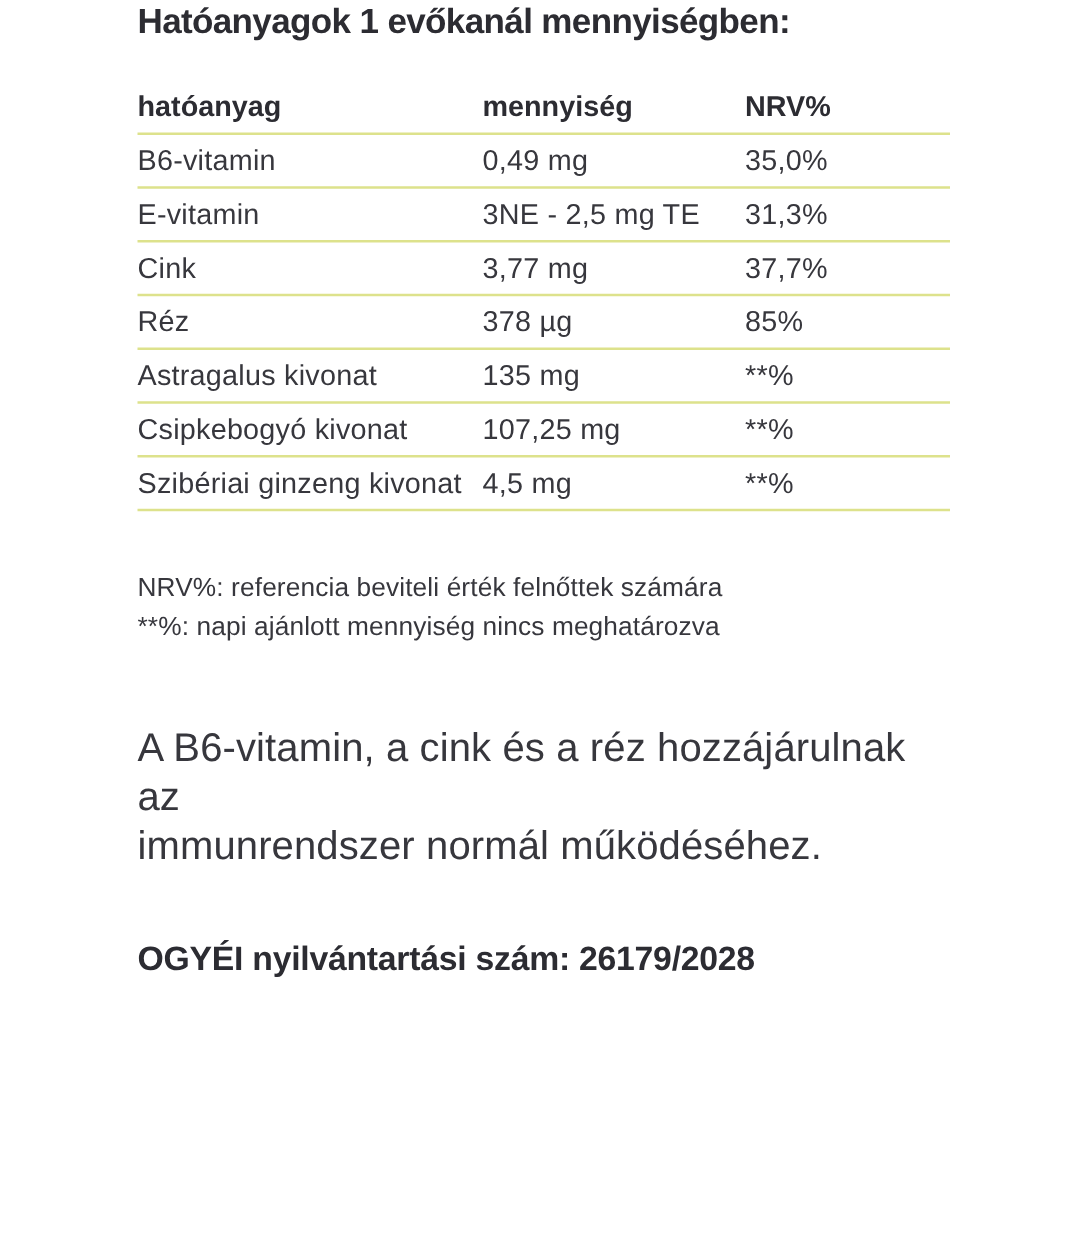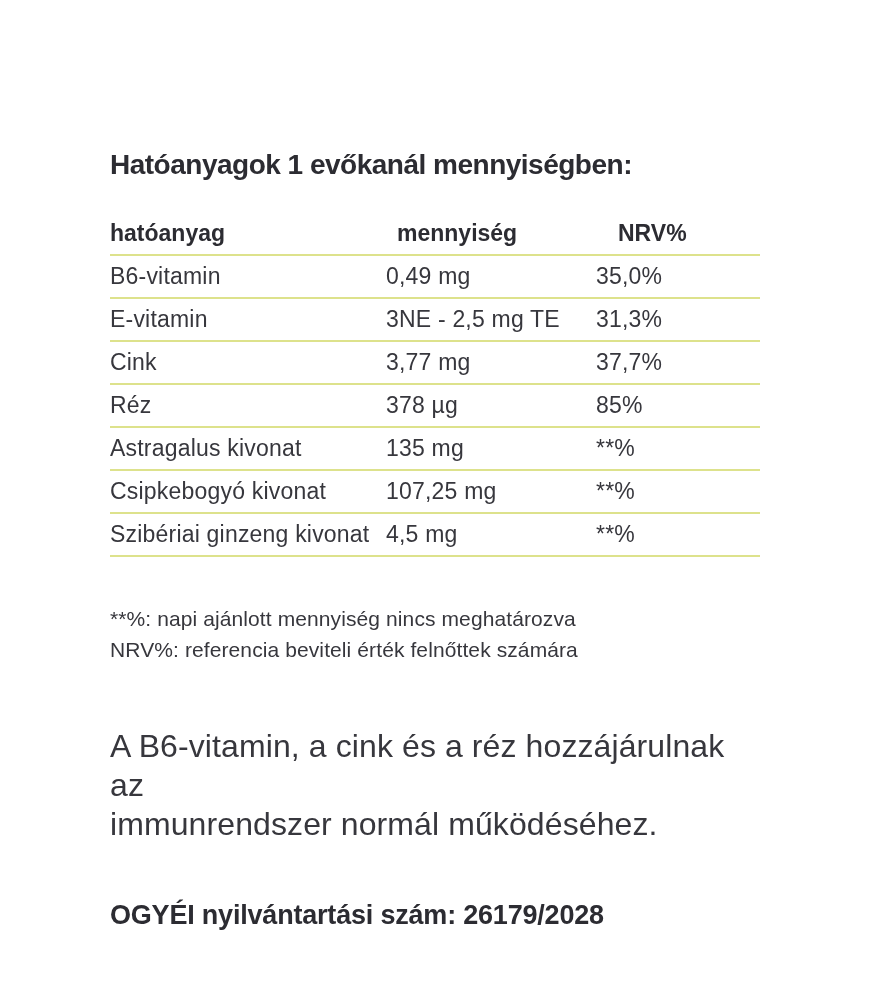--- a/index.html
+++ b/index.html
@@ -11,21 +11,20 @@
     width: 870px;
     height: 1000px;
     font-family: "Liberation Sans", sans-serif;
     color: #37373d;
     overflow: hidden;
   }
   .page {
     position: relative;
     width: 650px;
     margin-left: 110px;
-    padding-top: 148px;
     box-sizing: content-box;
   }
   .title {
     margin: 0;
     font-size: 28px;
     line-height: 34px;
     font-weight: 700;
     letter-spacing: -0.5px;
     color: #2c2c32;
   }
@@ -40,21 +39,20 @@
     border-bottom: 2px solid #dde28c;
     font-size: 23px;
     letter-spacing: 0.2px;
   }
   .row.header {
     height: 42px;
     font-size: 23px;
     font-weight: 700;
     letter-spacing: 0;
     color: #2c2c32;
-    gap: 11px;
   }
   .c2, .c3 {
     text-align: left;
     white-space: nowrap;
   }
   .footnotes {
     margin-top: 46px;
     font-size: 21px;
     line-height: 31px;
     letter-spacing: 0.1px;
@@ -127,22 +125,22 @@
 
     <div class="row">
       <span class="c1">Szibériai ginzeng kivonat</span>
       <span class="c2">4,5 mg</span>
       <span class="c3">**%</span>
     </div>
 
   </div>
 
   <div class="footnotes">
+    <div>NRV%: referencia beviteli érték felnőttek számára</div>
     <div>**%: napi ajánlott mennyiség nincs meghatározva</div>
-    <div>NRV%: referencia beviteli érték felnőttek számára</div>
   </div>
 
   <p class="claim">
     <span>A B6-vitamin, a cink és a réz hozzájárulnak az</span>
     <span>immunrendszer normál működéséhez.</span>
   </p>
 
   <div class="registration">OGYÉI nyilvántartási szám: 26179/2028</div>
 
 </div>

